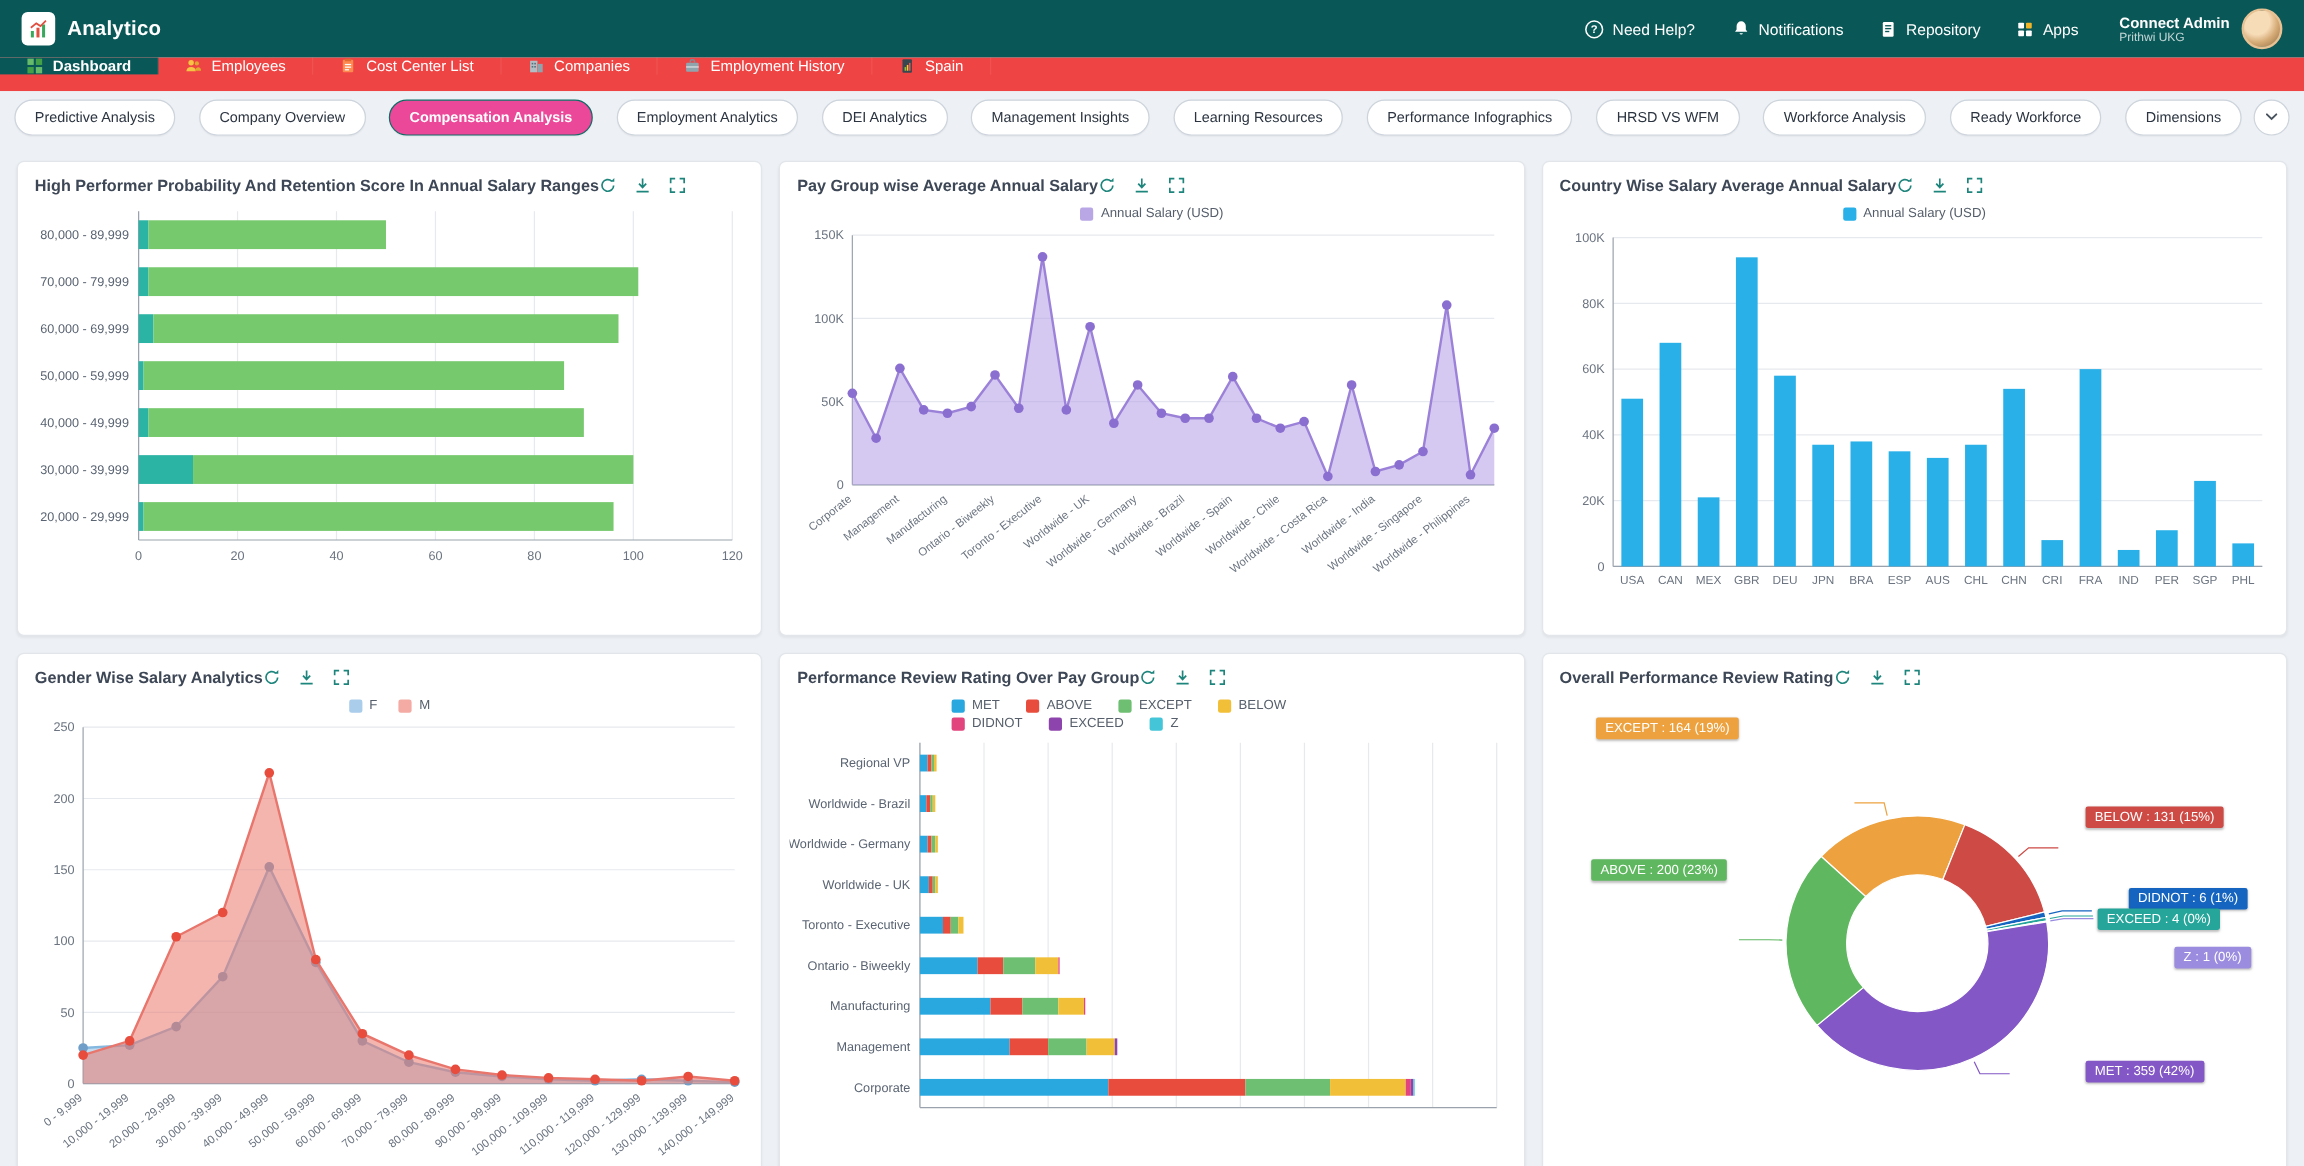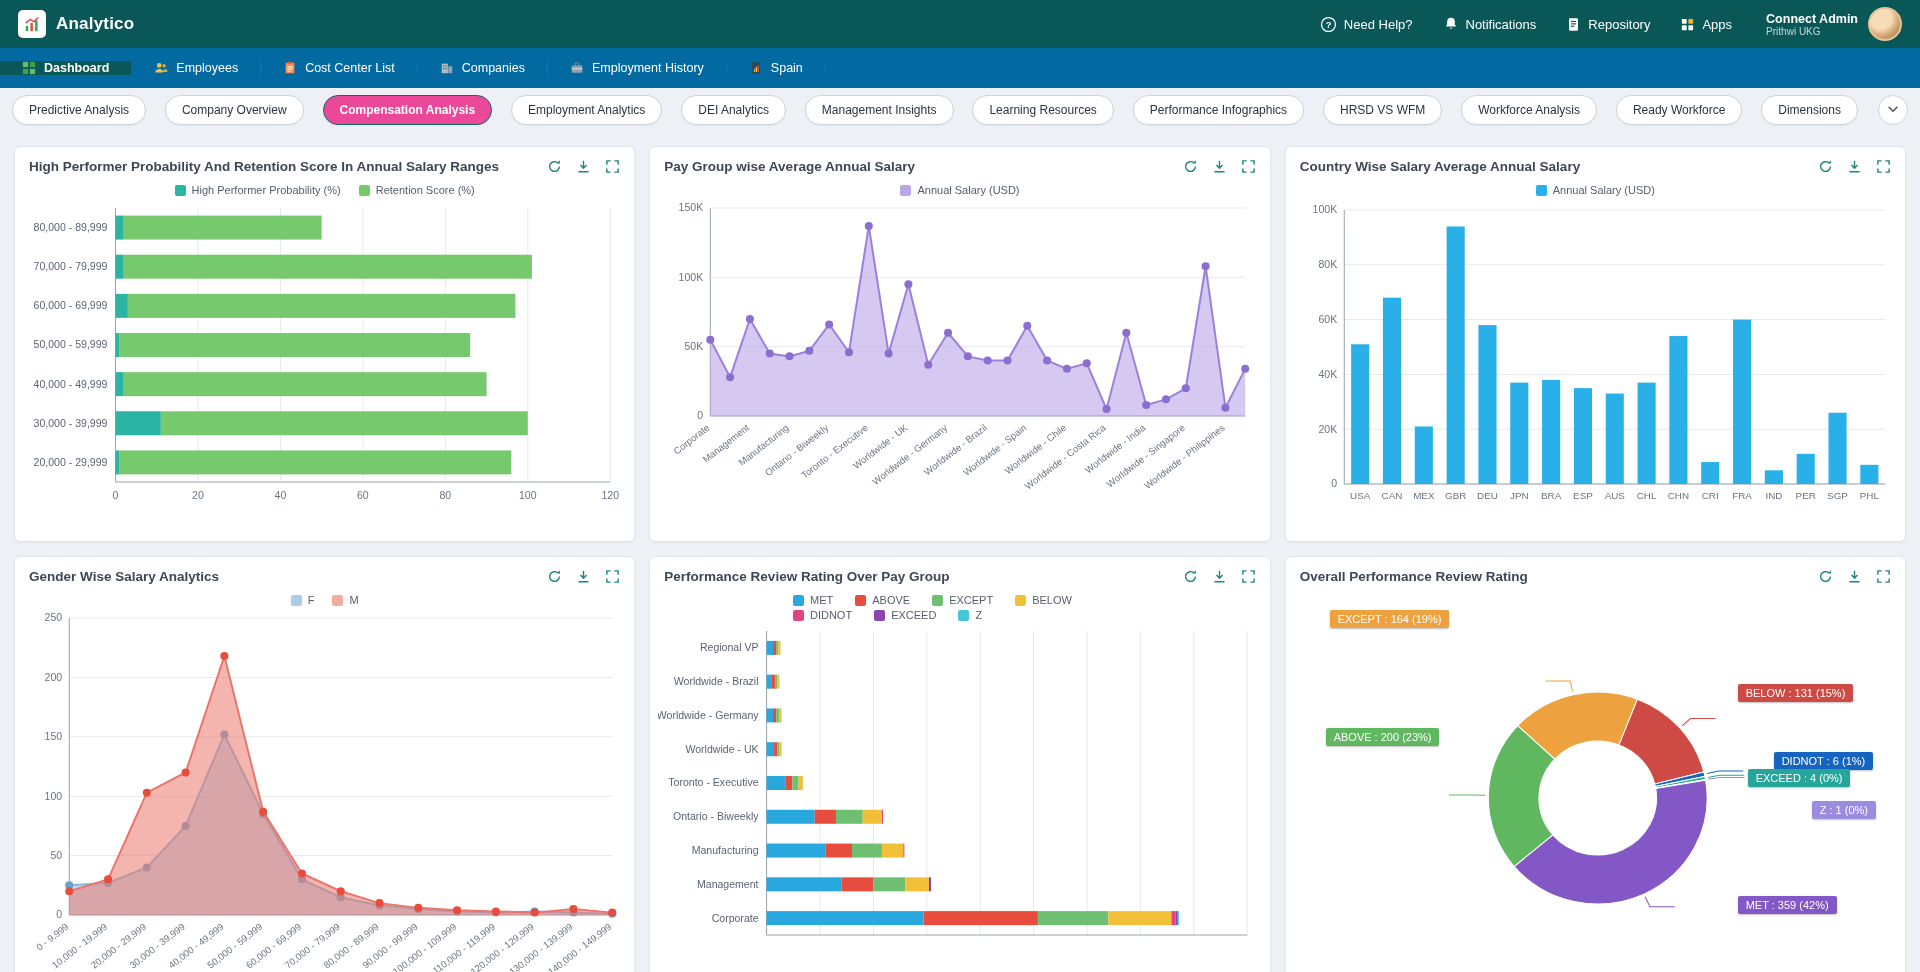--- a/index.html
+++ b/index.html
@@ -11,34 +11,34 @@
   .app-name{font-size:17px;font-weight:700;letter-spacing:.2px}
   .top-menu{margin-left:auto;display:flex;align-items:center;gap:30px}
   .menu-item{display:flex;align-items:center;gap:7px;font-size:13px;cursor:pointer;white-space:nowrap}
   .mi-icon{display:flex;align-items:center}
   .user-block{display:flex;align-items:center;gap:10px;margin-left:34px;cursor:pointer}
   .user-text{text-align:left}
   .user-name{font-size:12.5px;font-weight:700}
   .user-org{font-size:10px;opacity:.75}
   .avatar{width:34px;height:34px;border-radius:50%;border:2px solid #e6c193;background:radial-gradient(circle at 35% 30%,#f7dcb8 0 38%,#d3a873 62%,#8a6a43 100%)}
   
-  .navbar{height:40px;background:#0369a1;display:flex;align-items:center}
+  .navbar{height:28px;background:#ef4444;display:flex;align-items:flex-start}
   .tab{display:flex;align-items:center;gap:8px;padding:0 22px;color:#fff;font-size:12.5px;cursor:pointer;border-right:1px solid rgba(255,255,255,.08)}
   .tab.active{background:#0a5757;font-weight:700}
   .tab-icon{display:flex;align-items:center}
   
-  .pillbar{height:44px;display:flex;align-items:center;padding:0 12px;gap:20px;background:#edf0f4}
+  .pillbar{height:44px;display:flex;align-items:center;padding:0 12px;gap:10px;background:#edf0f4}
   .pills{display:flex;flex:1;justify-content:space-between;gap:8px}
   .pill{font-size:12px;color:#2b3440;background:#fff;border:1px solid #cdd4dc;border-radius:16px;padding:7px 16px;cursor:pointer;font-family:inherit;white-space:nowrap;box-shadow:0 1px 1px rgba(30,40,50,.05)}
   .pill.active{background:#ec4899;color:#fff;border-color:#0e6b66;font-weight:700}
   .more-btn{width:30px;height:30px;border-radius:50%;background:#fff;border:1px solid #cdd4dc;display:flex;align-items:center;justify-content:center;cursor:pointer}
   
   .grid{display:grid;grid-template-columns:repeat(3,1fr);grid-template-rows:396px 560px;gap:14px;padding:14px}
   .card{background:#fff;border:1px solid #e2e6eb;border-radius:6px;box-shadow:0 1px 2px rgba(20,30,40,.05);overflow:hidden;display:flex;flex-direction:column}
-  .card-head{display:flex;align-items:center;justify-content:space-between;padding:12px 14px 4px}
+  .card-head{display:flex;align-items:center;padding:12px 14px 4px}
   .card-title{font-size:13.5px;font-weight:600;color:#3d4756}
   .card-tools{display:flex;gap:14px;align-items:center}
   .tool-btn{background:none;border:none;cursor:pointer;padding:0;line-height:0}
   .legend{display:flex;justify-content:center;align-items:center;gap:18px;padding:6px 8px 2px;flex-wrap:wrap}
   .legend-narrow{max-width:350px;margin:0 auto;justify-content:flex-start;row-gap:3px;column-gap:22px}
   .lg-item{display:flex;align-items:center;gap:6px;font-size:11px;color:#555e6a;cursor:pointer}
   .lg-swatch{width:11px;height:11px;border-radius:2px;display:inline-block}
   .chart-body{flex:1;padding:2px 8px 4px}
   .chart-body svg{display:block}
   
@@ -223,30 +223,20 @@
               </svg></span></button>
           <button class="tool-btn"><span><svg width="15" height="15" viewBox="0 0 16 16">
                 <path d="M8 1.8v7.4M4.8 6.4L8 9.8l3.2-3.4" fill="none" stroke="#1e857c" stroke-width="1.5"></path>
                 <path d="M2.6 13.6h10.8" stroke="#1e857c" stroke-width="1.5"></path>
               </svg></span></button>
           <button class="tool-btn"><span><svg width="15" height="15" viewBox="0 0 16 16">
                 <path d="M2 6V2h4M10 2h4v4M14 10v4h-4M6 14H2v-4" fill="none" stroke="#1e857c" stroke-width="1.5"></path>
               </svg></span></button>
         </div>
     </div>
-    <div class="legend" id="legend-0">
-        <span class="lg-item">
-          <span class="lg-swatch" style="background: rgb(43, 179, 163);"></span>
-          <span>High Performer Probability (%)</span>
-        </span>
-        <span class="lg-item">
-          <span class="lg-swatch" style="background: rgb(119, 201, 109);"></span>
-          <span>Retention Score (%)</span>
-        </span>
-      </div>
     <div class="chart-body">
       <svg id="chart-0" viewBox="0 0 600 312" width="100%" height="312" preserveAspectRatio="none">
           <line x1="92" y1="8" x2="92" y2="282" stroke="#e6e9ed"></line>
           <text x="92" y="299" font-size="10.5" fill="#6b7480" text-anchor="middle">0</text>
           <line x1="174" y1="8" x2="174" y2="282" stroke="#e6e9ed"></line>
           <text x="174" y="299" font-size="10.5" fill="#6b7480" text-anchor="middle">20</text>
           <line x1="256" y1="8" x2="256" y2="282" stroke="#e6e9ed"></line>
           <text x="256" y="299" font-size="10.5" fill="#6b7480" text-anchor="middle">40</text>
           <line x1="338" y1="8" x2="338" y2="282" stroke="#e6e9ed"></line>
           <text x="338" y="299" font-size="10.5" fill="#6b7480" text-anchor="middle">60</text>

